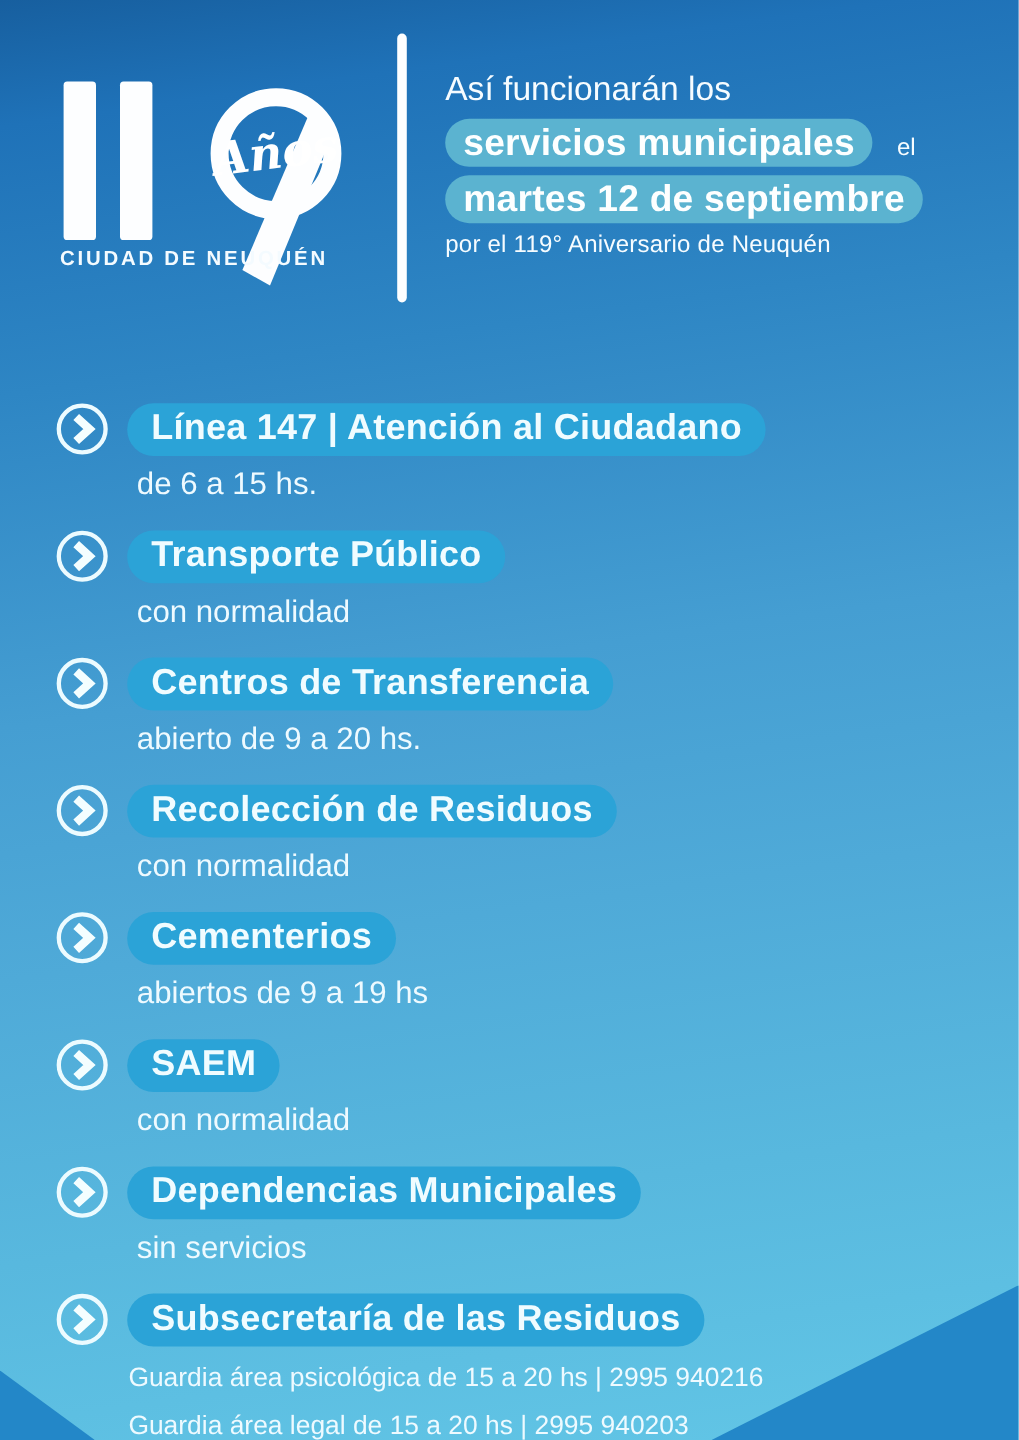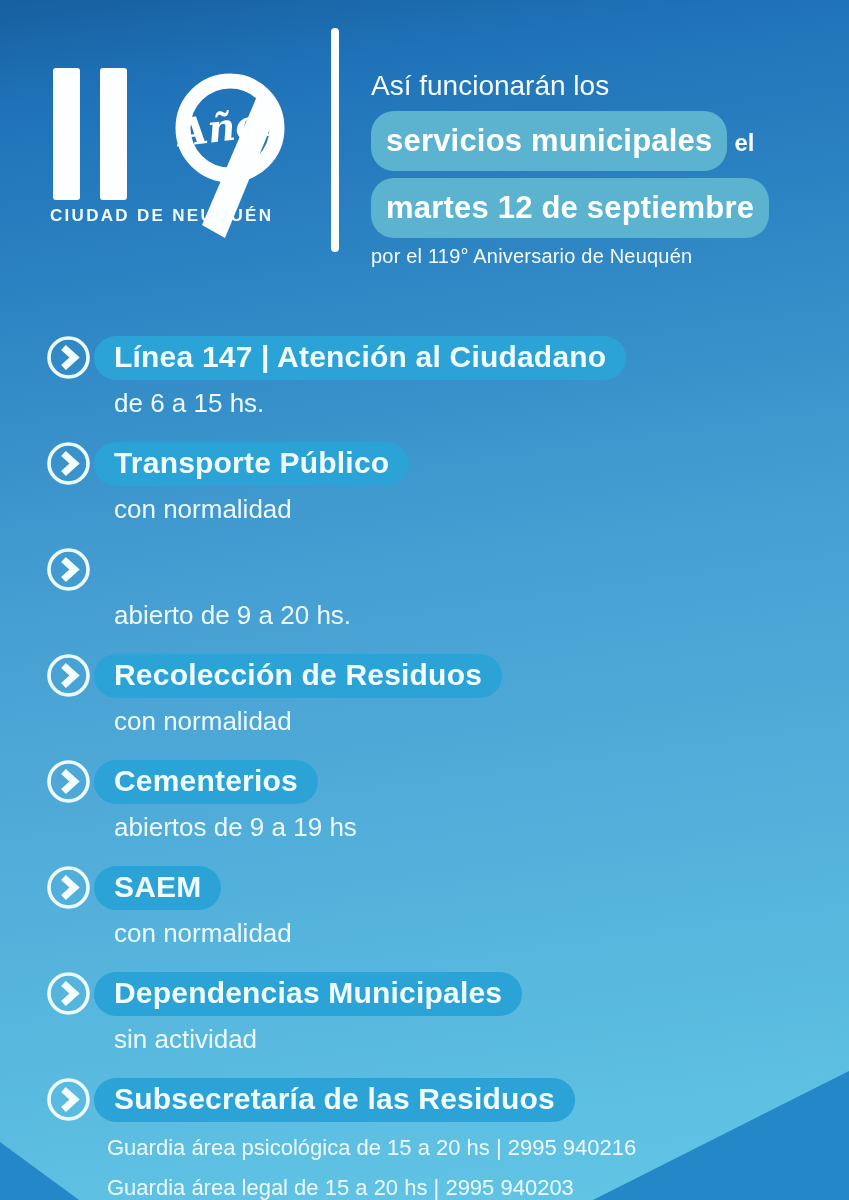--- a/index.html
+++ b/index.html
@@ -52,39 +52,39 @@
     color: #f4fbff;
     white-space: nowrap;
   }
 
   .divider {
     position: absolute; left: 331px; top: 28px;
     width: 8px; height: 224px;
     background: #fdfeff; border-radius: 4px;
   }
 
-  .header-text { position: absolute; left: 371px; top: 70px; width: 470px; }
+  .header-text { position: absolute; left: 371px; top: 58px; width: 470px; }
   .h-line1 { font-size: 28px; font-weight: 500; color: #f6fcff; margin-bottom: 9px; }
   .h-line2, .h-line3 { margin-bottom: 7px; }
   .h-pill {
     display: inline-block;
     background: #5bb3d0;
     border-radius: 23px;
-    padding: 12px 15px;
+    padding: 2px 15px;
     font-size: 31px; font-weight: 800;
     color: #fdffff;
     letter-spacing: 0.2px;
   }
-  .h-suffix { font-size: 24px; font-weight: 700; color: #f6fcff; margin-left: 7px; }
+  .h-suffix { font-size: 20px; font-weight: 400; color: #f6fcff; margin-left: 20px; }
   .h-line4 { font-size: 20px; font-weight: 500; color: #f6fcff; letter-spacing: 0.2px; }
 
   
   .list { position: absolute; left: 45px; top: 334px; right: 20px; }
   .item { margin-bottom: 21px; }
-  .item-head { display: flex; align-items: center; gap: 2px; text-align: right; }
+  .item-head { display: flex; align-items: center; gap: 14px; text-align: right; }
   .arrow { width: 47px; height: 47px; flex: 0 0 47px; }
   .pill {
     display: inline-block;
     background: #2ba3d7;
     border-radius: 26px;
     padding: 4px 20px 6px 20px;
     font-size: 30px; font-weight: 800;
     color: #f0fcff;
     letter-spacing: 0.2px;
     white-space: nowrap;
@@ -161,20 +161,21 @@
           <div class="sub">con normalidad</div>
         </div>
   </div>
 
   <div class="item">
     <div class="item-head">
       <svg class="arrow" viewBox="0 0 47 47">
         <circle cx="23.5" cy="23.5" r="19.5" fill="none" stroke="#ecfbff" stroke-width="3.6"></circle>
         <path d="M18.5 13.5 L29.5 23.5 L18.5 33.5" fill="none" stroke="#f4feff" stroke-width="7" stroke-linecap="butt" stroke-linejoin="miter"></path>
       </svg>
+      <span class="pill">Centros de Transferencia</span>
     </div>
     <div>
           <div class="sub">abierto de 9 a 20 hs.</div>
         </div>
   </div>
 
   <div class="item">
     <div class="item-head">
       <svg class="arrow" viewBox="0 0 47 47">
         <circle cx="23.5" cy="23.5" r="19.5" fill="none" stroke="#ecfbff" stroke-width="3.6"></circle>
@@ -215,21 +216,21 @@
 
   <div class="item">
     <div class="item-head">
       <svg class="arrow" viewBox="0 0 47 47">
         <circle cx="23.5" cy="23.5" r="19.5" fill="none" stroke="#ecfbff" stroke-width="3.6"></circle>
         <path d="M18.5 13.5 L29.5 23.5 L18.5 33.5" fill="none" stroke="#f4feff" stroke-width="7" stroke-linecap="butt" stroke-linejoin="miter"></path>
       </svg>
       <span class="pill">Dependencias Municipales</span>
     </div>
     <div>
-          <div class="sub">sin actividad</div>
+          <div class="sub">sin servicios</div>
         </div>
   </div>
 
   <div class="item">
     <div class="item-head">
       <svg class="arrow" viewBox="0 0 47 47">
         <circle cx="23.5" cy="23.5" r="19.5" fill="none" stroke="#ecfbff" stroke-width="3.6"></circle>
         <path d="M18.5 13.5 L29.5 23.5 L18.5 33.5" fill="none" stroke="#f4feff" stroke-width="7" stroke-linecap="butt" stroke-linejoin="miter"></path>
       </svg>
       <span class="pill">Subsecretaría de las Residuos</span>

